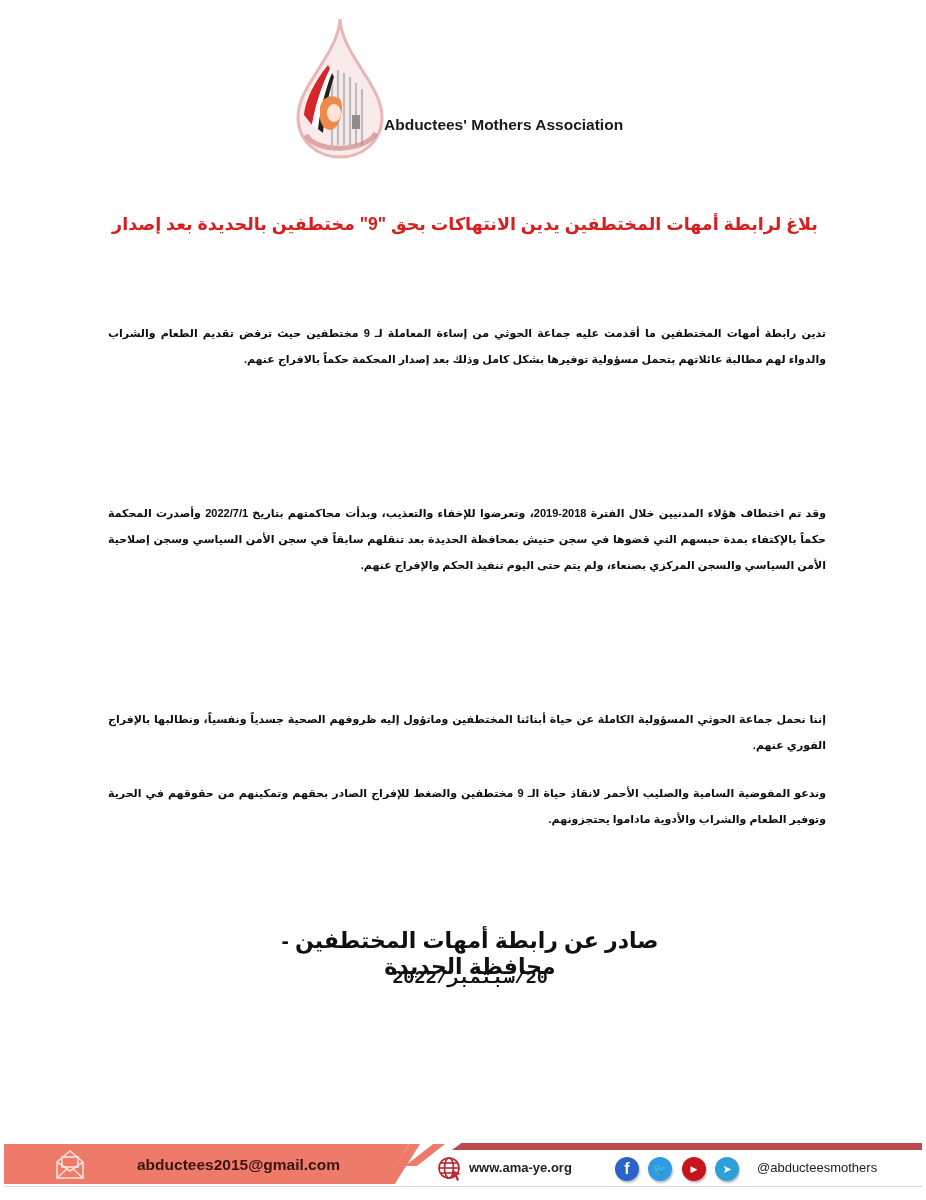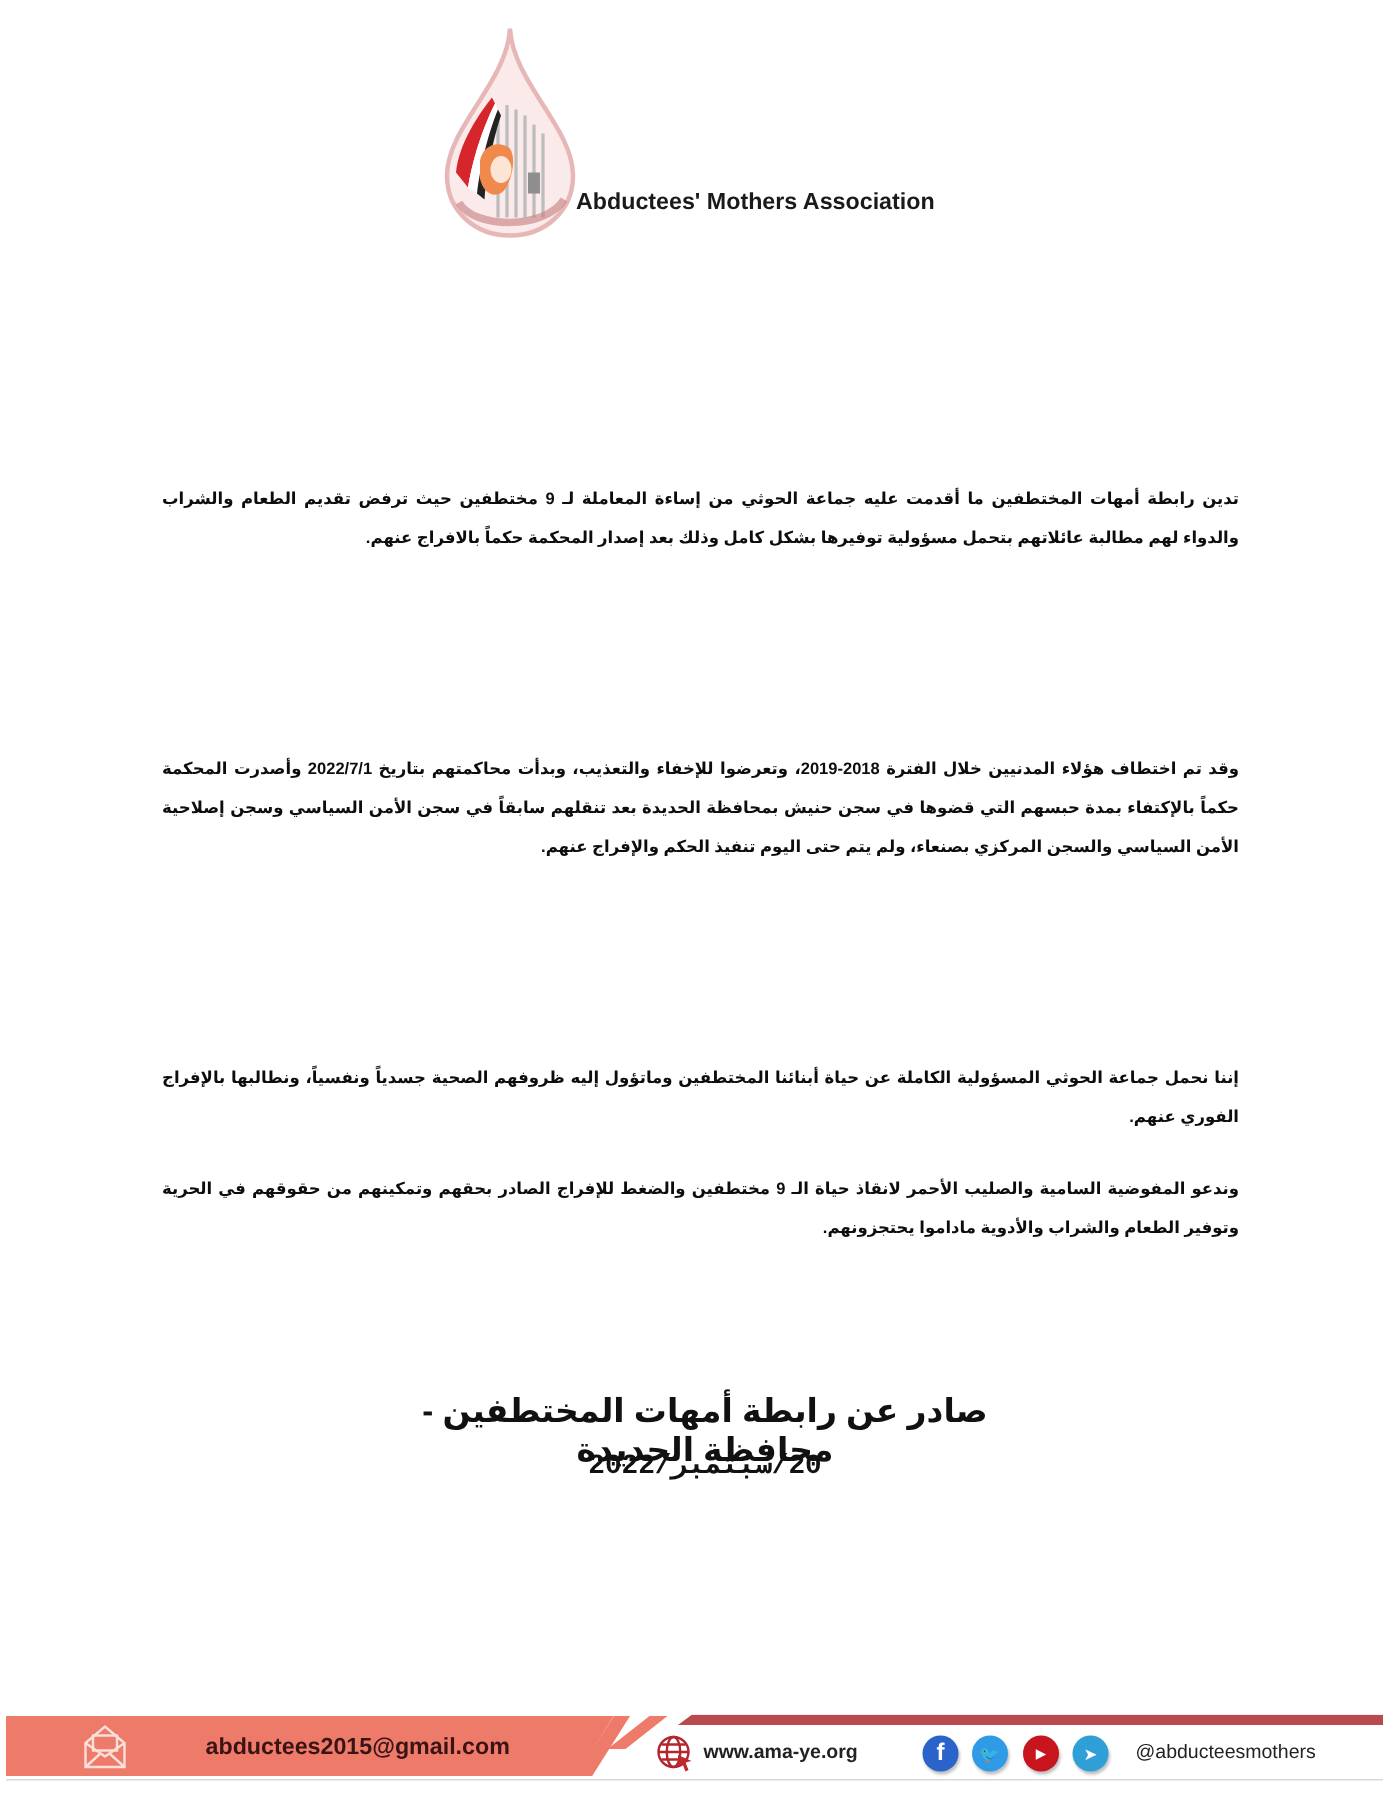--- a/index.html
+++ b/index.html
@@ -4,21 +4,21 @@
 <style>
   html, body { margin:0; padding:0; background:#ffffff; }
   body { width:926px; height:1200px; position:relative; overflow:hidden;
          font-family:"Liberation Sans", "DejaVu Sans", sans-serif; color:#111; }
 
   
   .logo-wrap { position:absolute; left:290px; top:15px; width:360px; height:150px; }
   .logo-drop { position:absolute; left:0; top:0; width:100px; height:145px; }
   .logo-ar { position:absolute; left:100px; top:70px; font-size:29px; color:#222;
              font-family:"DejaVu Sans", sans-serif; direction:rtl; white-space:nowrap; letter-spacing:0; }
-  .logo-en { position:absolute; left:94px; top:111px; font-size:15.5px; font-weight:bold; color:#1a1a1a; white-space:nowrap; }
+  .logo-en { position:absolute; left:94px; top:101px; font-size:15.5px; font-weight:bold; color:#1a1a1a; white-space:nowrap; }
 
   
   .title { position:absolute; left:90px; top:212px; width:750px; text-align:center;
            direction:rtl; color:#d61f1f; font-weight:bold; font-size:17.5px; line-height:24px; }
 
   .para { position:absolute; left:108px; width:718px; direction:rtl; text-align:justify;
           text-align-last:right; font-weight:bold; font-size:11px; line-height:26px; color:#0d0d0d; }
   .p1 { top:320px; }
   .p2 { top:500px; }
   .p3 { top:706px; }
@@ -81,20 +81,21 @@
       <path d="M30 92 C32 82 42 78 50 84 C54 90 52 104 46 112 C40 118 32 114 30 104 Z" fill="#f08a4c"></path>
       <ellipse cx="44" cy="98" rx="7" ry="9" fill="#fde5d6"></ellipse>
       <rect x="62" y="100" width="8" height="14" fill="#8e8e8e"></rect>
     </g>
     <path d="M16 120 C26 138 74 138 86 118" fill="none" stroke="#c47b7b" stroke-width="5" opacity="0.6"></path>
   </svg>
   <div class="logo-en">Abductees' Mothers Association</div>
 </div>
 
 <div class="title">
+  <div>بلاغ لرابطة أمهات المختطفين يدين الانتهاكات بحق "9" مختطفين بالحديدة بعد إصدار</div>
 </div>
 
 <div class="para p1">تدين رابطة أمهات المختطفين ما أقدمت عليه جماعة الحوثي من إساءة المعاملة لـ 9 مختطفين حيث ترفض تقديم الطعام والشراب والدواء لهم مطالبة عائلاتهم بتحمل مسؤولية توفيرها بشكل كامل وذلك بعد إصدار المحكمة حكماً بالافراج عنهم.</div>
 <div class="para p2">وقد تم اختطاف هؤلاء المدنيين خلال الفترة 2018-2019، وتعرضوا للإخفاء والتعذيب، وبدأت محاكمتهم بتاريخ 2022/7/1 وأصدرت المحكمة حكماً بالإكتفاء بمدة حبسهم التي قضوها في سجن حنيش بمحافظة الحديدة بعد تنقلهم سابقاً في سجن الأمن السياسي وسجن إصلاحية الأمن السياسي والسجن المركزي بصنعاء، ولم يتم حتى اليوم تنفيذ الحكم والإفراج عنهم.</div>
 <div class="para p3">إننا نحمل جماعة الحوثي المسؤولية الكاملة عن حياة أبنائنا المختطفين وماتؤول إليه ظروفهم الصحية جسدياً ونفسياً، ونطالبها بالإفراج الفوري عنهم.</div>
 <div class="para p4">وندعو المفوضية السامية والصليب الأحمر لانقاذ حياة الـ 9 مختطفين والضغط للإفراج الصادر بحقهم وتمكينهم من حقوقهم في الحرية وتوفير الطعام والشراب والأدوية ماداموا يحتجزونهم.</div>
 
 <div class="sig sig1">صادر عن رابطة أمهات المختطفين - محافظة الحديدة</div>
 <div class="sig sig2">20/سبتمبر/2022</div>
 

